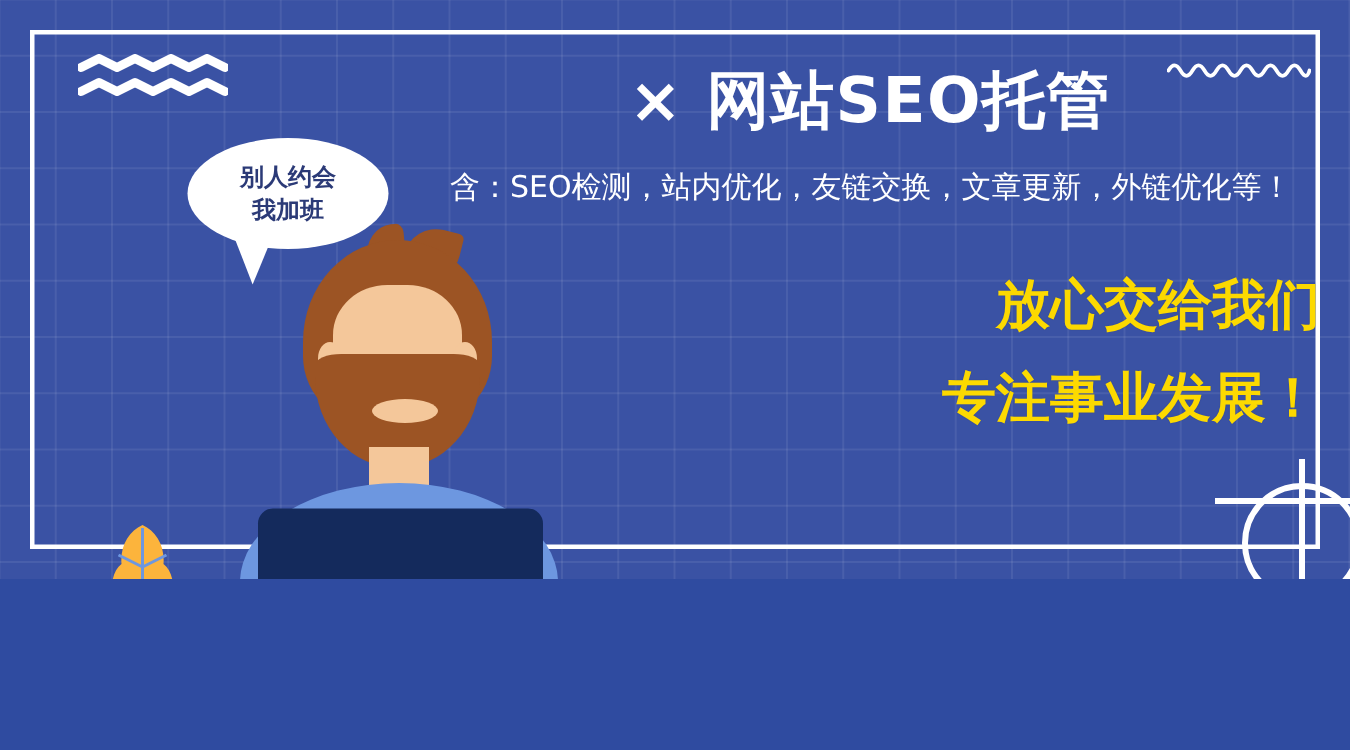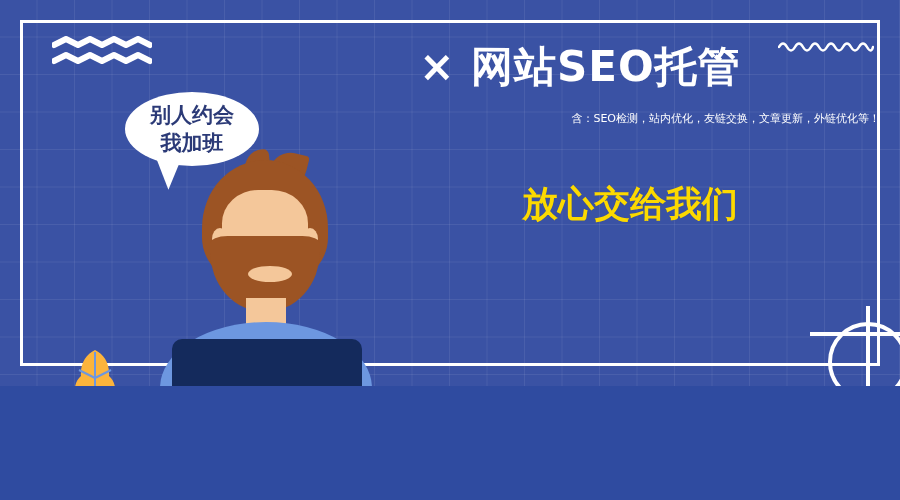--- a/index.html
+++ b/index.html
@@ -60,32 +60,32 @@
     color: #ffffff;
     font-size: 42px;
     font-weight: bold;
     letter-spacing: 1px;
     line-height: 1.1;
     white-space: nowrap;
   }
   #subtitle {
     position: absolute;
     left: 300px; top: 112px; width: 580px;
-    text-align: right;
+    text-align: left;
     color: #ffffff;
-    font-size: 11px;
+    font-size: 20px;
     line-height: 1.2;
     white-space: nowrap;
   }
 
   
   #points {
     position: absolute;
     left: 380px; top: 186px; width: 500px;
-    text-align: center;
+    text-align: right;
     color: #fcd900;
   }
   #points .pt {
     font-size: 36px;
     font-weight: bold;
     line-height: 1.0;
     margin-bottom: 26px;
     white-space: nowrap;
     text-shadow: 0 0 1px rgba(0,0,0,0.15);
   }
@@ -96,21 +96,21 @@
     position: absolute;
     left: 125px; top: 92px;
     width: 134px; height: 74px;
     background: #ffffff;
     border-radius: 50% / 50%;
     display: flex;
     flex-direction: column;
     align-items: center;
     justify-content: center;
     color: #2b3a77;
-    font-size: 21px;
+    font-size: 16px;
     font-weight: bold;
     line-height: 1.35;
     text-align: center;
   }
   #bubble-tail {
     position: absolute;
     left: 158px; top: 155px;
     width: 0; height: 0;
     border-left: 8px solid transparent;
     border-right: 20px solid transparent;
@@ -255,20 +255,21 @@
     <line x1="58" y1="0" x2="58" y2="80" stroke="#ffffff" stroke-width="4"></line>
   </svg>
 
   <div class="deco" id="plus-mark"></div>
 
   <div id="title">× 网站SEO托管</div>
   <div id="subtitle">含：SEO检测，站内优化，友链交换，文章更新，外链优化等！</div>
 
   <div id="points">
     <div class="pt">放心交给我们</div>
+    <div class="pt">专注事业发展！</div>
   </div>
 
   <div id="bubble-tail"></div>
   <div id="bubble">
     <span>别人约会</span>
     <span>我加班</span>
   </div>
 
   <div id="plant">
     <svg id="plant-leaf" viewBox="0 0 50 88">

